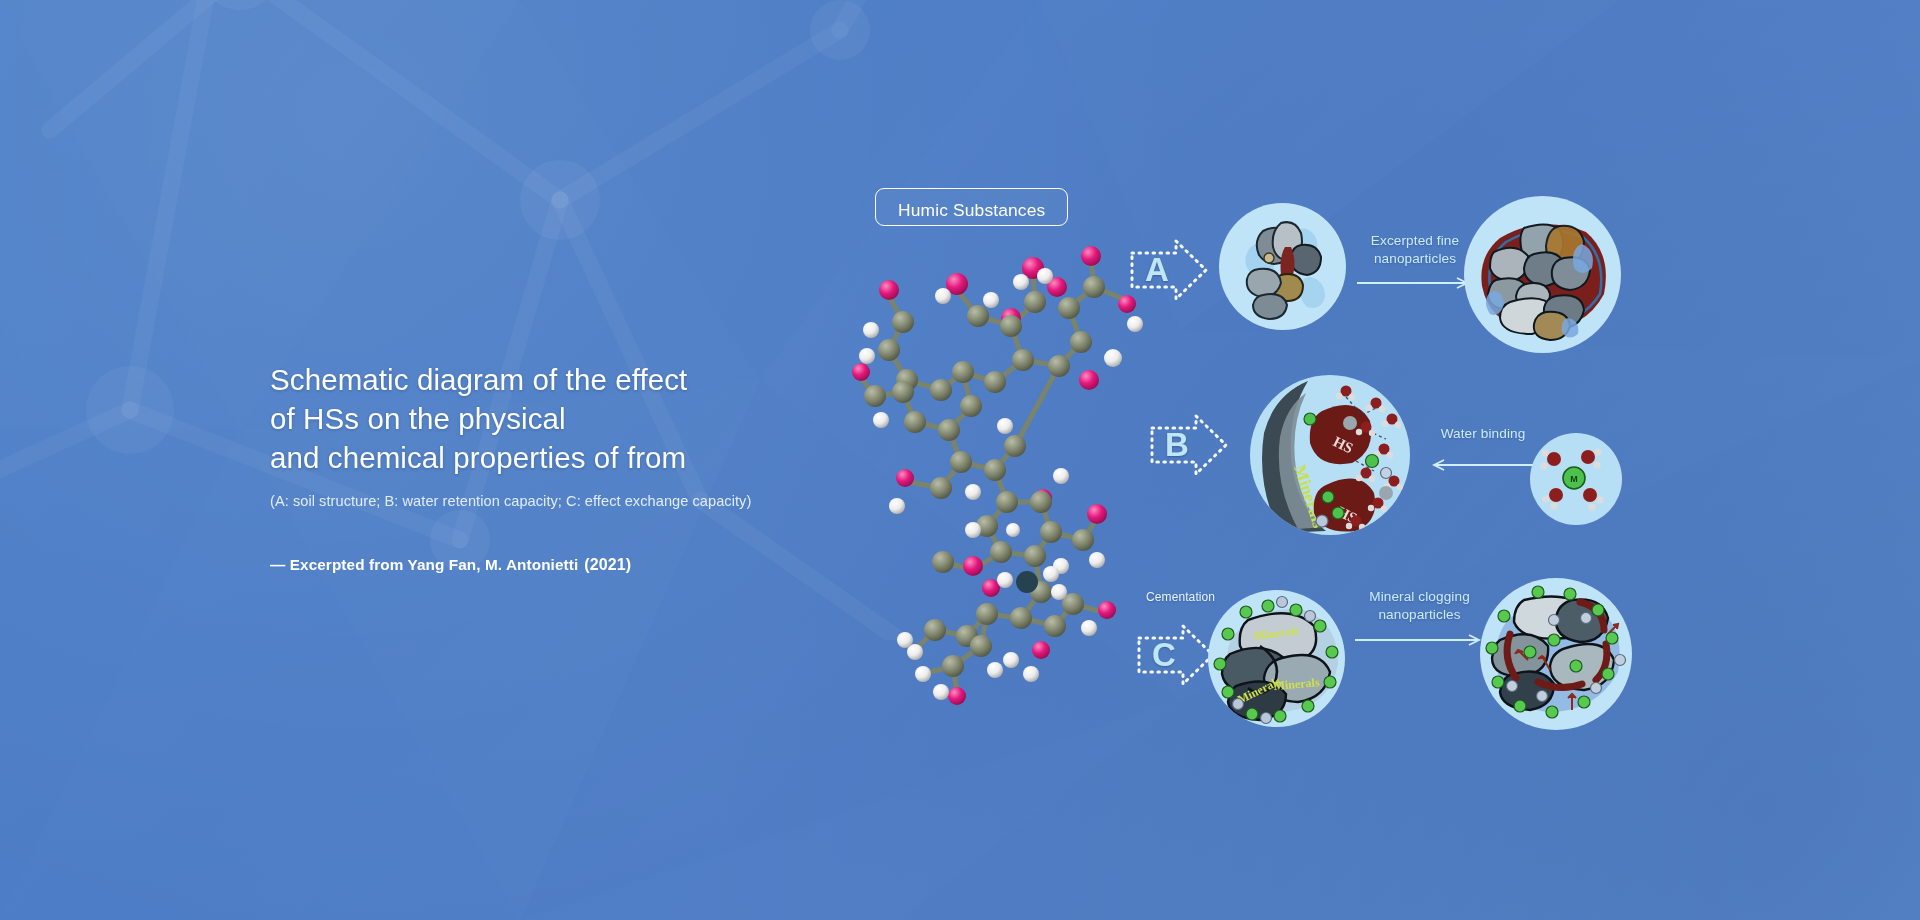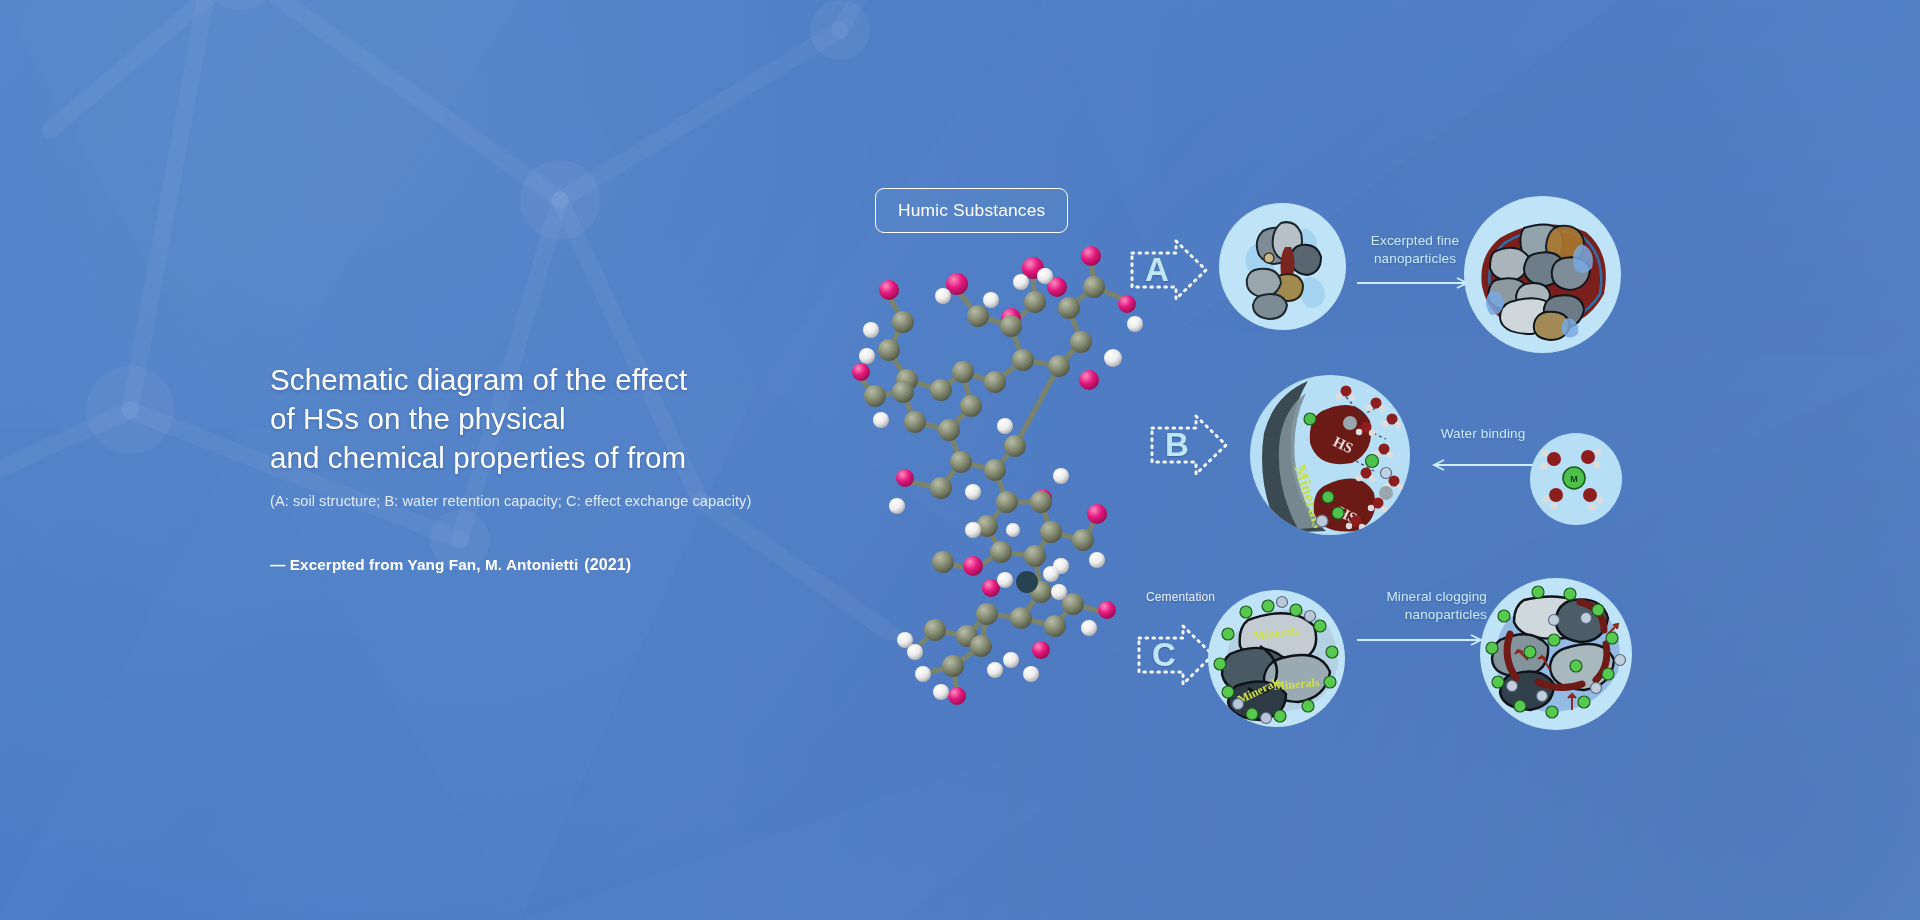--- a/index.html
+++ b/index.html
@@ -39,21 +39,21 @@
   .credit{
     margin-top:47px;
     font-size:15.3px; font-weight:bold; color:#ffffff;
     letter-spacing:.1px; white-space:nowrap;
   }
   .credit .yr{ margin-left:6px; font-size:16px; }
 
   
   .pill{
     position:absolute; left:875px; top:188px;
-    padding:11px 22px 11px;
+    padding:11px 22px 4px;
     border:1.6px solid #ffffff; border-radius:9px;
     color:#ffffff; font-size:17.4px; letter-spacing:.15px;
     background:rgba(255,255,255,0.03);
     white-space:nowrap;
   }
 
   
   .molecule{ position:absolute; left:845px; top:230px; width:330px; height:490px; }
 
   
@@ -531,21 +531,21 @@
         <circle cx="20" cy="44" r="6" fill="#57c94f" stroke="#1e5a1e" stroke-width="1.2"></circle>
         <circle cx="38" cy="22" r="6" fill="#57c94f" stroke="#1e5a1e" stroke-width="1.2"></circle>
         <circle cx="74" cy="12" r="5.5" fill="#b9c7d8" stroke="#5a6a80" stroke-width="1.2"></circle>
         <circle cx="102" cy="26" r="5.5" fill="#b9c7d8" stroke="#5a6a80" stroke-width="1.2"></circle>
         <circle cx="58" cy="128" r="5.5" fill="#b9c7d8" stroke="#5a6a80" stroke-width="1.2"></circle>
         <circle cx="30" cy="114" r="5.5" fill="#b9c7d8" stroke="#5a6a80" stroke-width="1.2"></circle>
       </g>
     </svg>
   </div>
 
-  <div class="conn" style="left:1352px; top:588px; width:135px;text-align:right;">
+  <div class="conn" style="left:1352px; top:588px; width:135px;">
     <div class="lbl">Mineral clogging</div>
     <div class="lbl">nanoparticles</div>
     <svg width="130" height="16" viewBox="0 0 130 16" style="margin-top:8px">
       <line x1="0" y1="8" x2="122" y2="8" stroke="#cfeffd" stroke-width="1.8"></line>
       <polyline points="114,3 124,8 114,13" fill="none" stroke="#cfeffd" stroke-width="1.8"></polyline>
     </svg>
   </div>
 
   <div class="circ" style="left:1480px; top:578px; width:152px; height:152px;">
     <svg viewBox="0 0 152 152" width="152" height="152">

